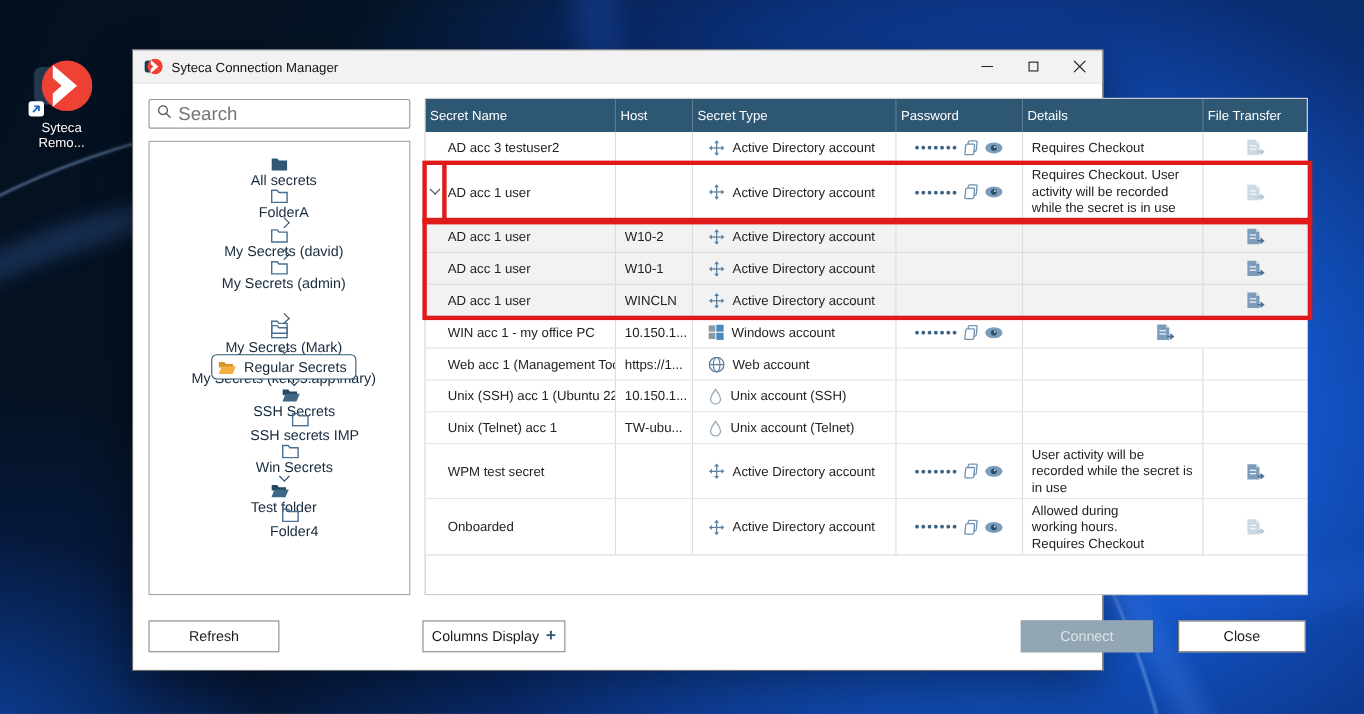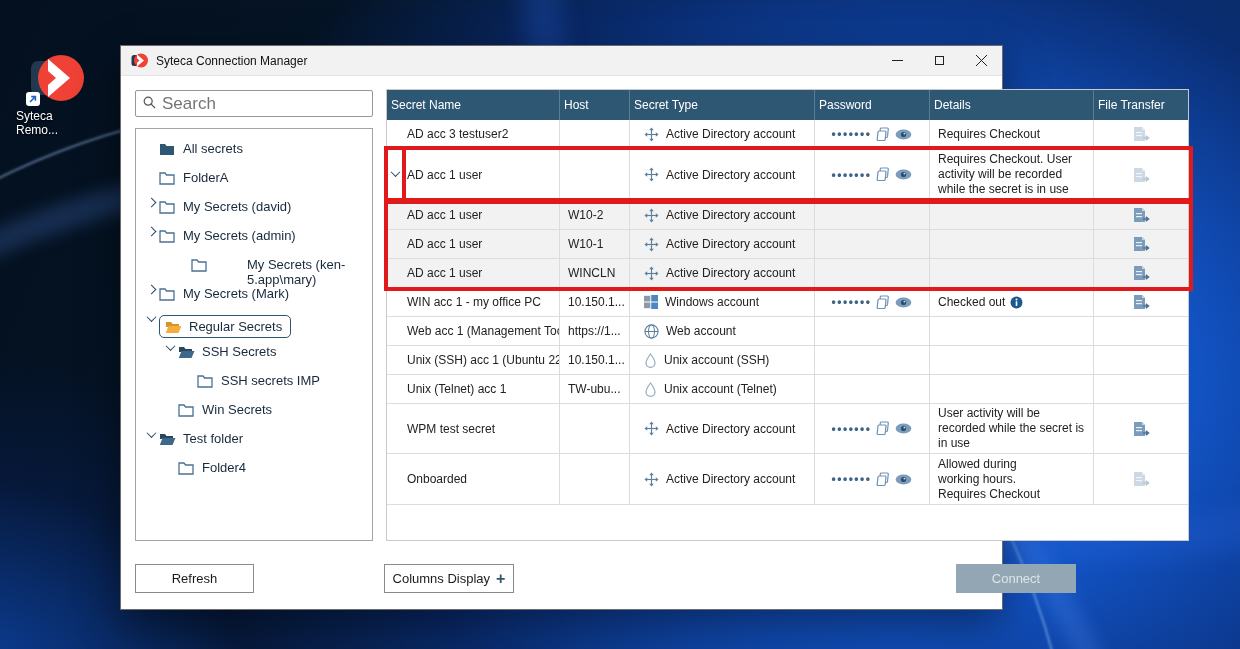--- a/index.html
+++ b/index.html
@@ -16,21 +16,21 @@
   }
   .ring { position:absolute; border-radius:50%; pointer-events:none; }
   .ring1 { width:1500px; height:1500px; left:-420px; top:100px;
     border:2px solid rgba(160,200,255,.55); filter:blur(1px); transform:rotate(8deg);}
   .ring2 { width:1700px; height:1700px; left:-520px; top:160px;
     border:26px solid rgba(90,150,255,.22); filter:blur(8px);}
   .ring3 { width:1200px; height:1200px; left:520px; top:-640px;
     border:40px solid rgba(40,100,220,.25); filter:blur(10px);}
 
   
-  .shortcut { position:absolute; left:16px; top:50px; width:80px; }
+  .shortcut { position:absolute; left:16px; top:50px; width:80px; text-align:center; }
   .shortcut .ic { position:relative; width:56px; height:56px; margin:0 auto; }
   .shortcut .badge { position:absolute; left:-2px; bottom:0px; width:14px; height:14px;
     background:#fff; border-radius:3px; display:flex; align-items:center; justify-content:center; }
   .shortcut .lbl { margin-top:3px; color:#fff; font-size:12px; line-height:14px;
     text-shadow:0 1px 2px rgba(0,0,0,.9); }
 
   
   .win { position:absolute; left:120px; top:45px; width:883px; height:565px;
     background:#fff; border:1px solid #6b6b6b; box-shadow:0 14px 40px rgba(0,0,0,.45); }
   .titlebar { height:30px; background:#f2f2f2; display:flex; align-items:center;
@@ -43,21 +43,21 @@
   .wbtn .sq { width:9px; height:9px; border:1px solid #222; }
 
   
   .searchbox { position:absolute; left:14px; top:44px; width:238px; height:27px;
     border:1px solid #979797; border-radius:2px; background:#fff;
     display:flex; align-items:center; padding-left:7px; }
   .searchbox input { border:none; outline:none; font-size:17px; color:#333; width:180px;
     margin-left:6px; font-family:"Liberation Sans",sans-serif; background:transparent; }
   .tree { position:absolute; left:14px; top:82px; width:238px; height:413px;
     border:1px solid #a3a3a3; background:#fff; padding-top:12px; overflow:hidden; }
-  .titem { height:29px; display:flex; align-items:flex-start; font-size:13px; color:#17293c; }
+  .titem { height:29px; display:flex; align-items:center; font-size:13px; color:#17293c;flex-direction:column; }
   .chev { width:7px; height:7px; border-right:1.6px solid #2c4a66; border-bottom:1.6px solid #2c4a66;
     display:inline-block; flex:none; }
   .chev.down { transform:rotate(45deg) translate(-1px,-1px); }
   .chev.right { transform:rotate(-45deg); }
   .chevslot { width:15px; display:flex; justify-content:center; flex:none; }
   .ticon { width:17px; height:15px; margin-right:7px; flex:none; display:flex; align-items:center; }
   .selbox { display:flex; align-items:center; border:1px solid #2e5774; border-radius:5px;
     padding:3px 8px 3px 5px; background:#fff; }
   .selbox .ticon { margin-right:7px; }
 
@@ -497,25 +497,20 @@
                 </svg>
               </span>
               <span style="display: flex;">
                 <svg width="17" height="11" viewBox="0 0 17 11">
                   <ellipse cx="8.5" cy="5.5" rx="7.8" ry="5" fill="#7b9cbb"></ellipse>
                   <circle cx="8.5" cy="5.5" r="2.6" fill="#2e4f6c"></circle>
                   <circle cx="9.4" cy="4.6" r="0.9" fill="#cfe0ee"></circle>
                 </svg>
               </span>
             </div>
-            <div class="cell c4"><span>Checked out</span><span style="display: flex;"><svg width="13" height="13" viewBox="0 0 13 13">
-                  <circle cx="6.5" cy="6.5" r="6" fill="#1d5a8c"></circle>
-                  <rect x="5.7" y="5.3" width="1.6" height="4.6" fill="#fff"></rect>
-                  <circle cx="6.5" cy="3.4" r="1" fill="#fff"></circle>
-                </svg></span></div>
             <div class="cell c5">
               <span style="display: flex;">
                 <svg width="19" height="16" viewBox="0 0 19 16">
                   <path d="M2 1 h8 l3 3 v11 H2 Z" fill="#7b9cbb"></path>
                   <path d="M10 1 l3 3 h-3 Z" fill="#c8d6e2"></path>
                   <rect x="4" y="6" width="6" height="1.2" fill="#e9eff4"></rect>
                   <rect x="4" y="9" width="6" height="1.2" fill="#e9eff4"></rect>
                   <path d="M11 12 h5 M13.8 9.8 L16.5 12 L13.8 14.2" stroke="#4a7194" stroke-width="1.5" fill="none"></path>
                 </svg>
               </span>
@@ -670,17 +665,20 @@
         <div class="redrect" style="top: 108px; height: 93px;"></div>
       </div>
 
     <button class="btn" style="left:14px; width:119px;">
         <span>Refresh</span>
       </button>
     <button class="btn" style="left:263px; width:130px;">
         <span>Columns Display</span>
         <span class="plus">+</span>
       </button>
-    <button class="btn connect" style="left:835px; width:120px;">
+    <button class="btn connect" style="left:807px; width:120px;">
         <span>Connect</span>
+      </button>
+    <button class="btn" style="left:950px; width:116px; border-color:#6e6e6e;">
+        <span>Close</span>
       </button>
   </div>
 </div>
 
 </body></html>

